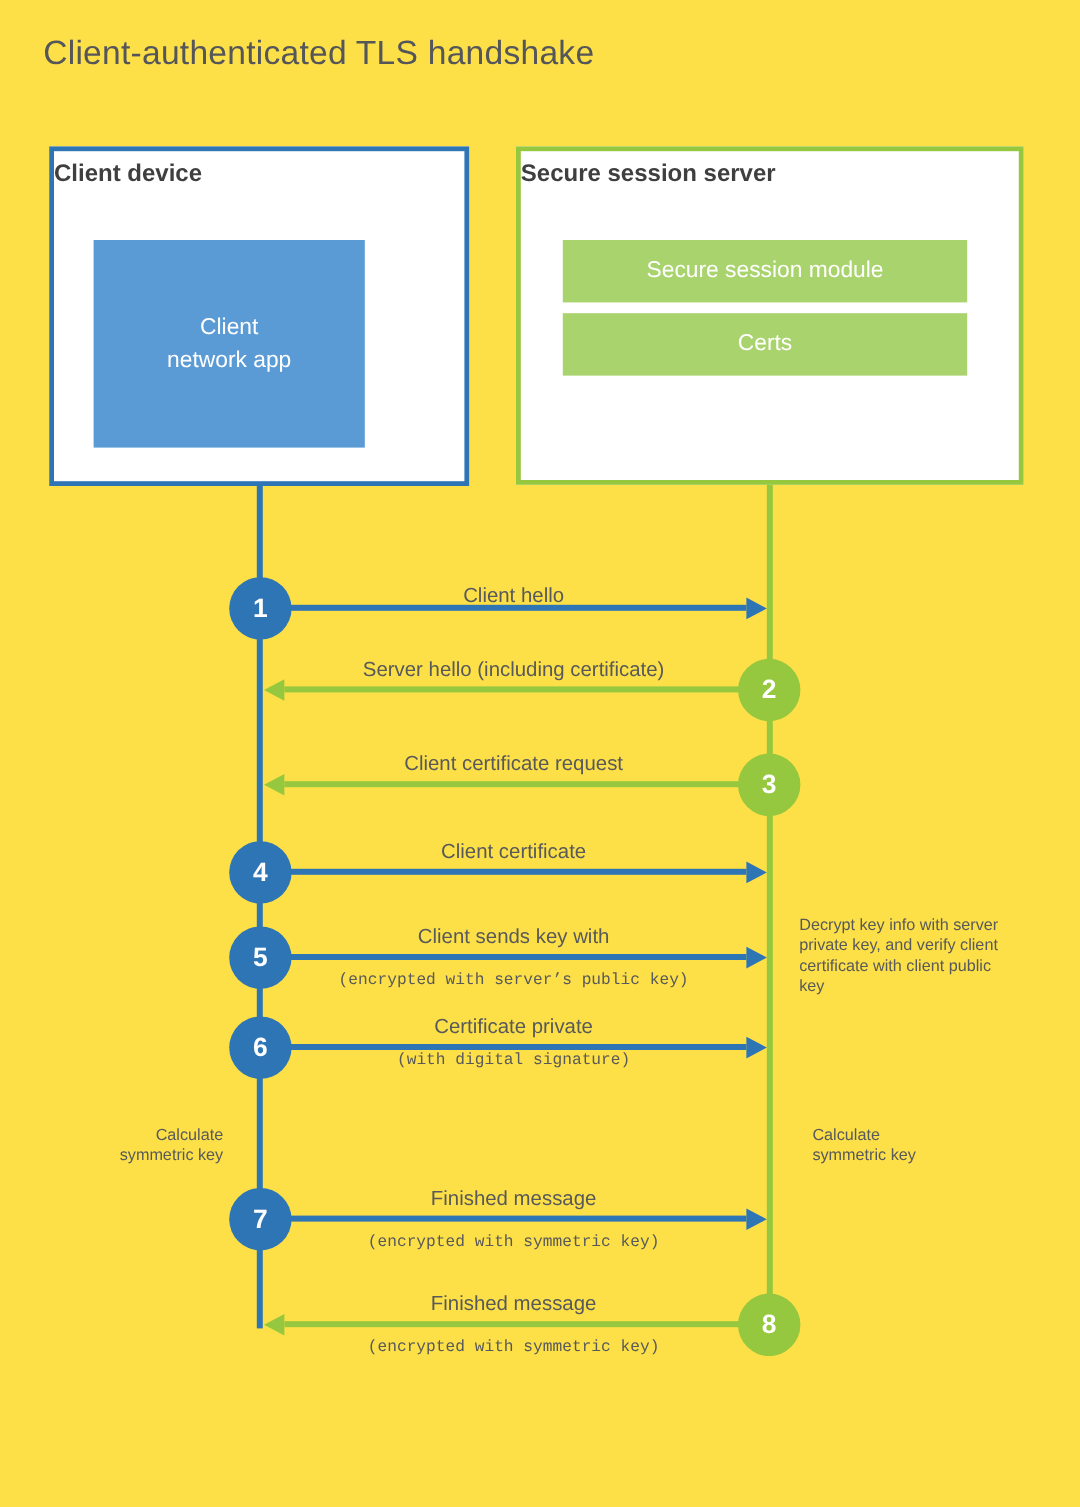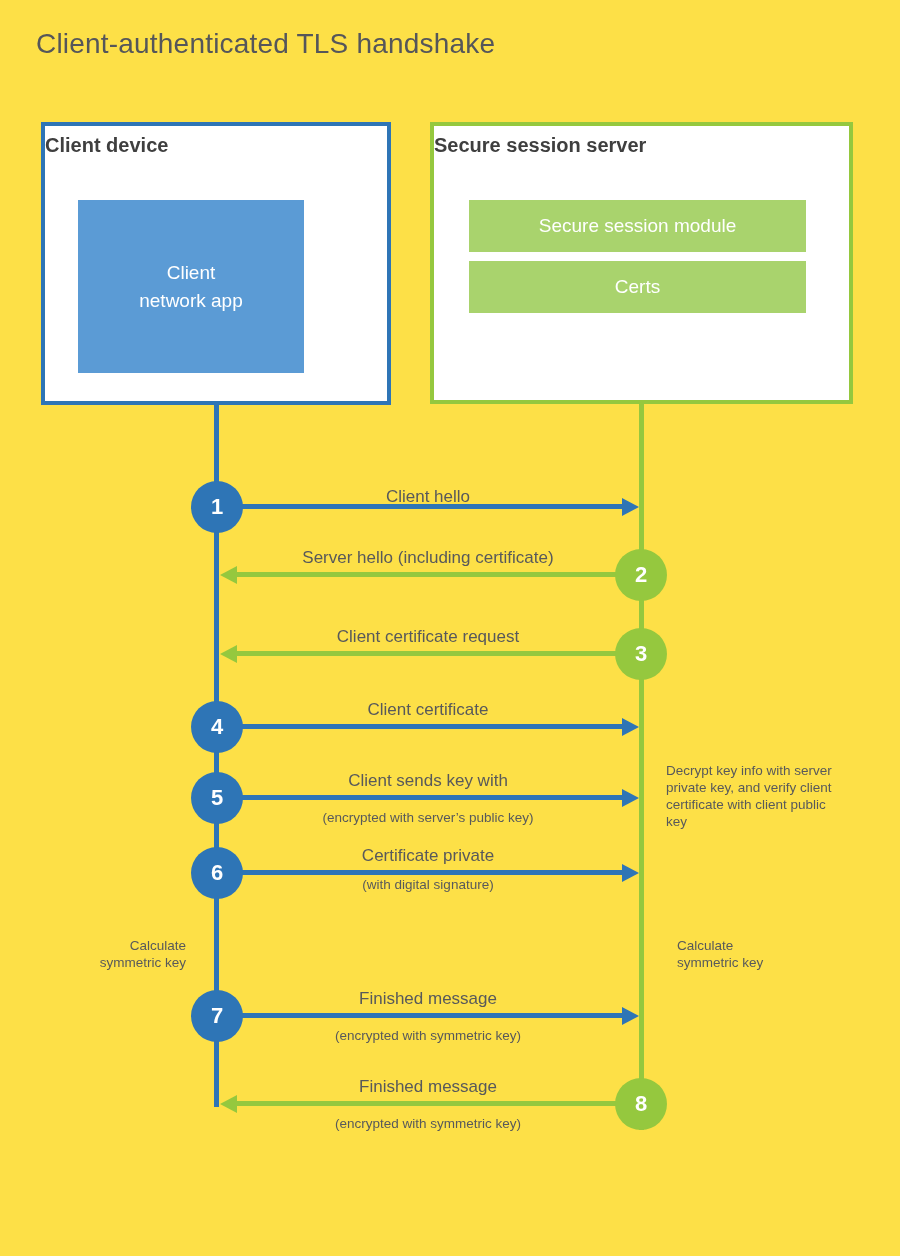--- a/index.html
+++ b/index.html
@@ -62,21 +62,21 @@
     color:#fff;font-size:22px;font-weight:700;
   }
   .step-circle.blue{background:var(--blue);}
   .step-circle.green{background:var(--green);}
   .msg-label{
     position:absolute;left:217px;width:422px;text-align:center;z-index:2;
     font-size:17px;line-height:22px;color:var(--txt);
   }
   .msg-sub{
     position:absolute;left:217px;width:422px;text-align:center;z-index:2;
-    font-size:13.5px;line-height:18px;color:var(--txt);
+    font-size:13.5px;line-height:18px;color:var(--txt);font-family:Liberation Mono, monospace;
   }
 
   
   .note{position:absolute;font-size:13.5px;line-height:17px;color:var(--txt);}
   .note.decrypt{left:666px;top:762px;width:176px;text-align:left;}
   .note.calc-left{left:86px;top:937px;width:100px;text-align:right;}
   .note.calc-right{left:677px;top:937px;width:100px;text-align:left;}
 </style>
 </head>
 <body>

